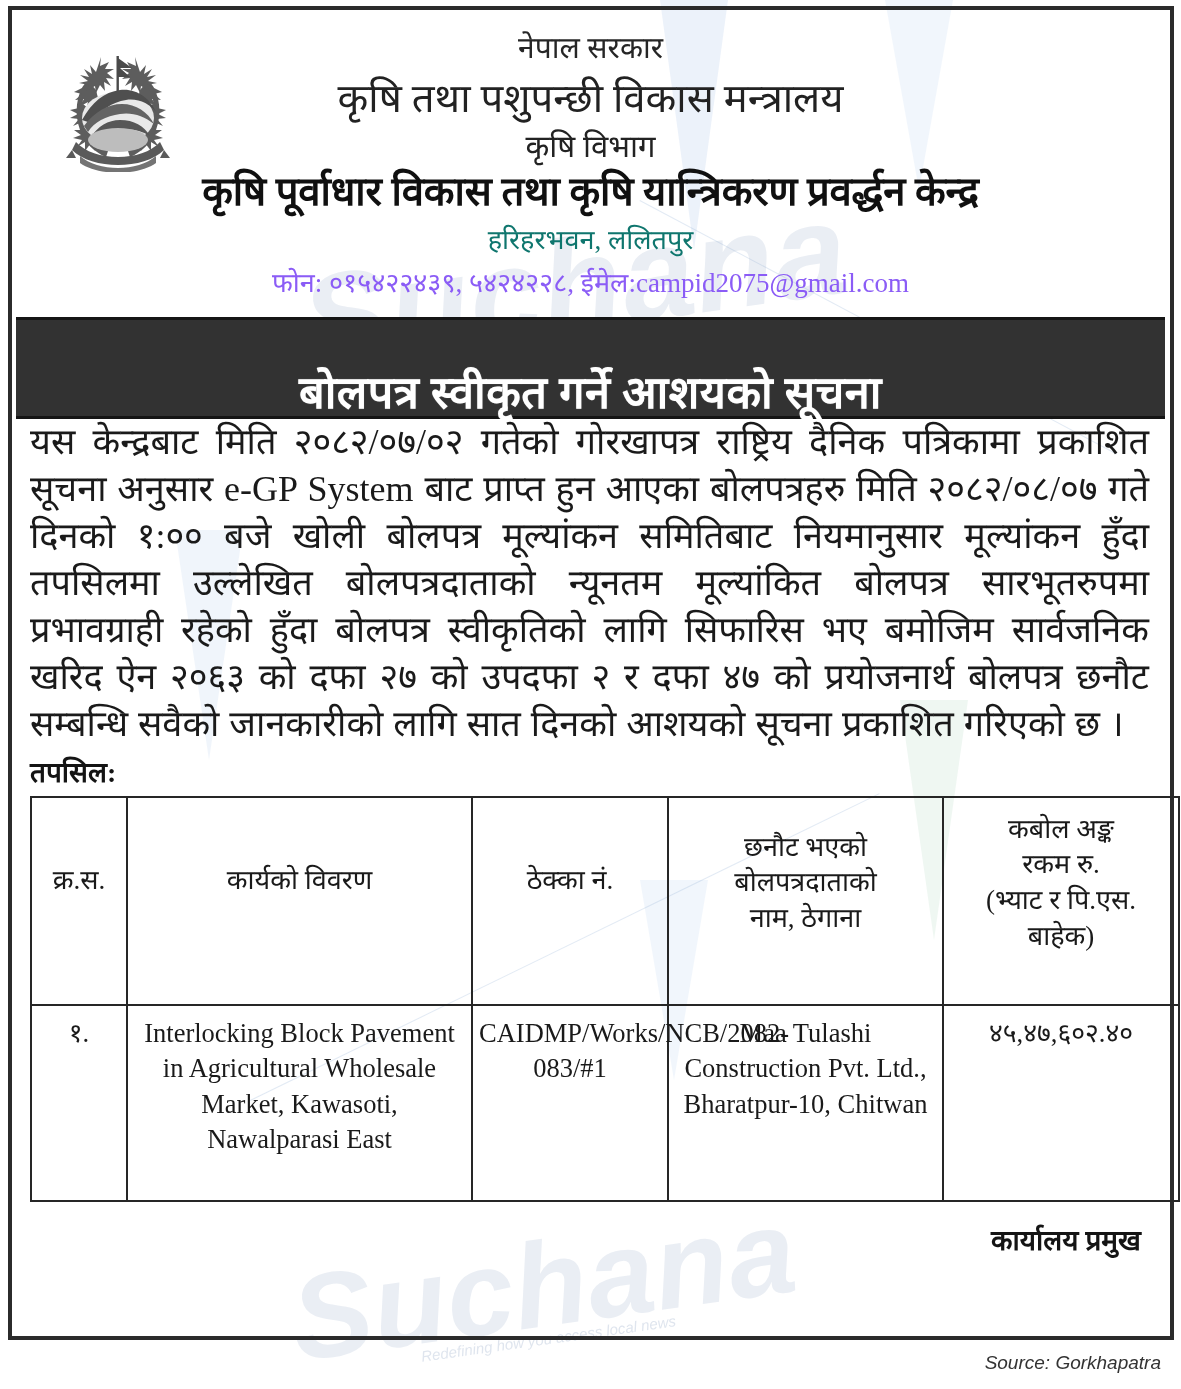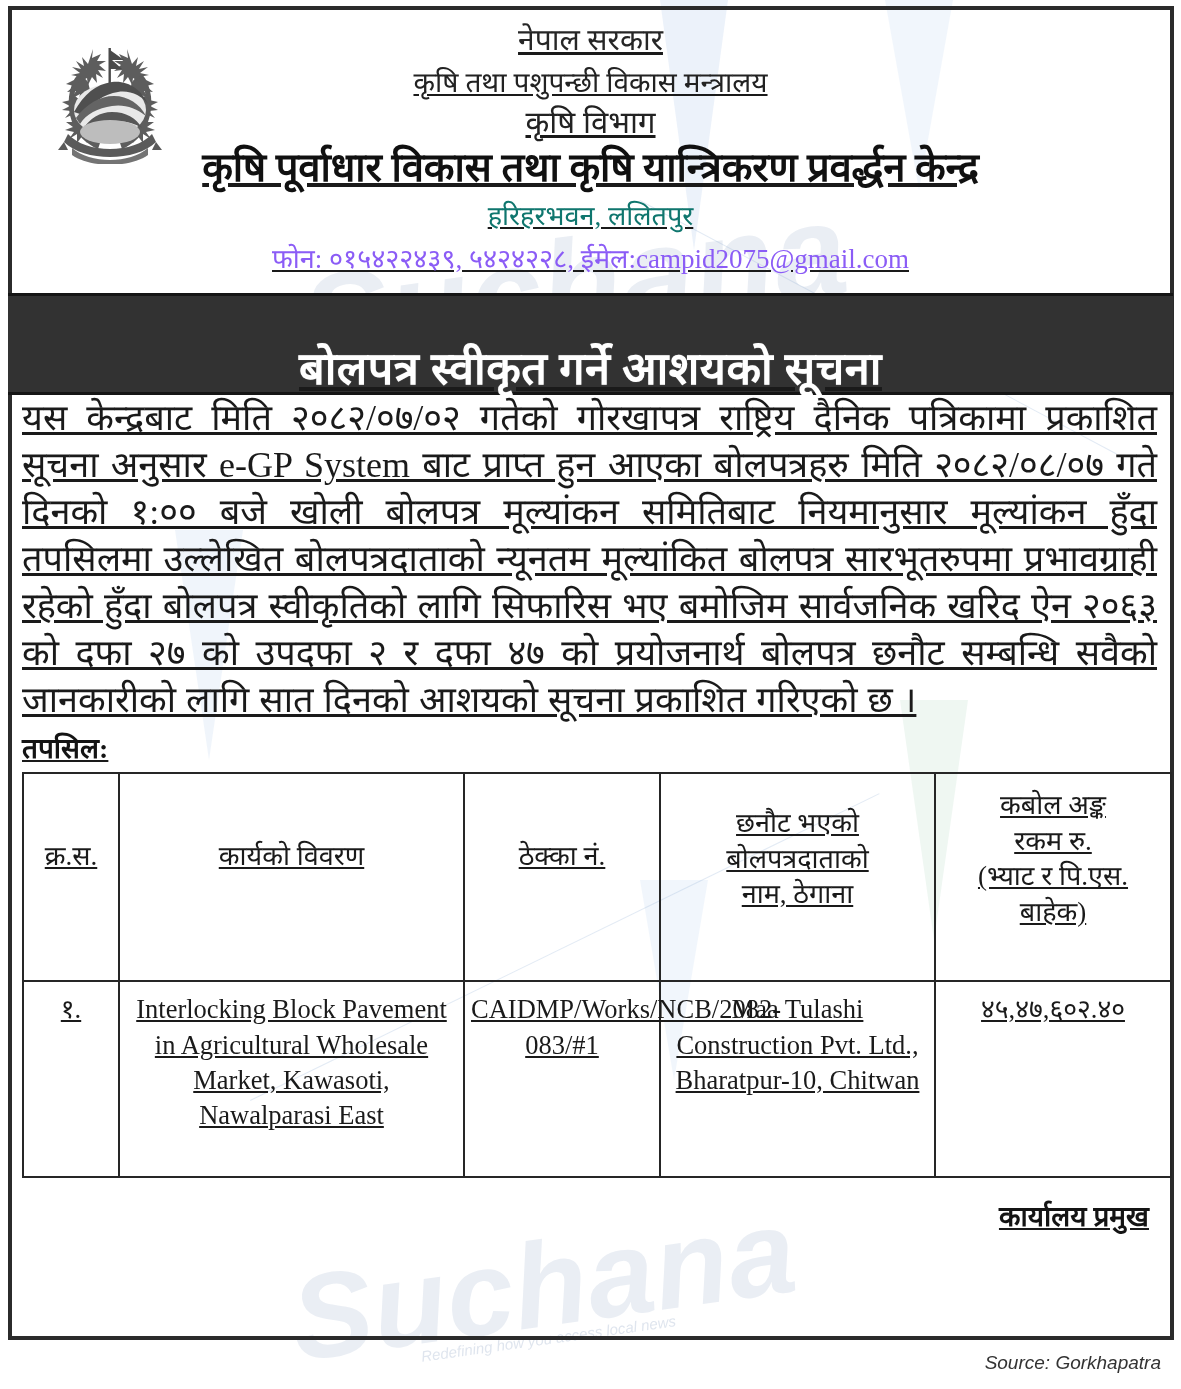--- a/index.html
+++ b/index.html
@@ -70,43 +70,42 @@
     left: 8px; top: 6px;
     width: 1166px; height: 1334px;
     border: 4px solid #2b2b2b;
     background: transparent;
     z-index: 10;
   }
 
   .inner {
     position: relative;
     z-index: 20;
-    padding: 8px;
-    text-decoration: underline;
+    padding: 16px;
   }
 
   
   .letterhead {
     position: relative;
     padding: 14px 30px 10px 30px;
     text-align: center;
   }
   .emblem {
     position: absolute;
     left: 48px; top: 30px;
     width: 108px; height: 126px;
   }
   .np { font-family: "Liberation Serif", "DejaVu Serif", serif; }
   .lh-line1 {
     font-size: 30px;
     line-height: 1.22;
     color: #262626;
   }
   .lh-line2 {
-    font-size: 28px;
+    font-size: 40px;
     line-height: 1.3;
     margin-top: 6px;
     color: #222;
   }
   .lh-line3 {
     font-size: 31px;
     line-height: 1.3;
     margin-top: 2px;
     color: #222;
   }

